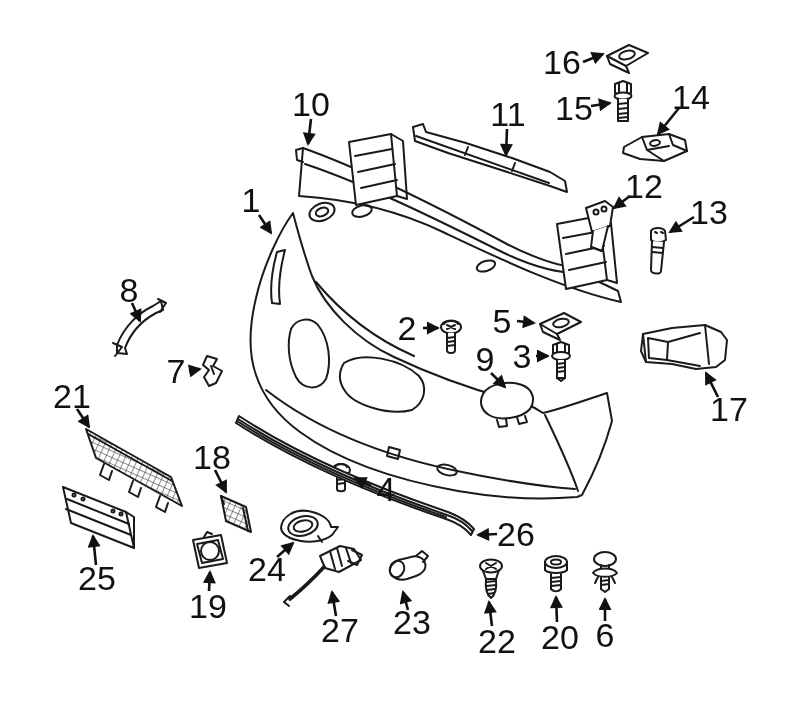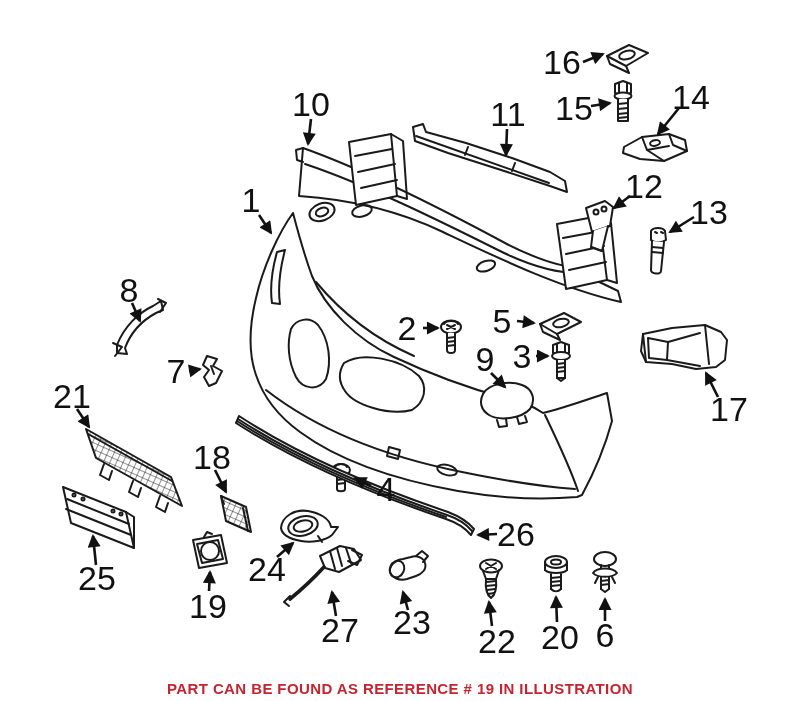--- a/index.html
+++ b/index.html
@@ -286,14 +286,13 @@
     <text class="lbl" x="72" y="408">21</text>
     <text class="lbl" x="497" y="653">22</text>
     <text class="lbl" x="412" y="634">23</text>
     <text class="lbl" x="267" y="581">24</text>
     <text class="lbl" x="97" y="590">25</text>
     <text class="lbl" x="516" y="546">26</text>
     <text class="lbl" x="340" y="642">27</text>
   </g>
 </svg>
 
-<div class="note">PART CAN BE FOUND AS REFERENCE # 19 IN ILLUSTRATION</div>
 </div>
 
 </body></html>

